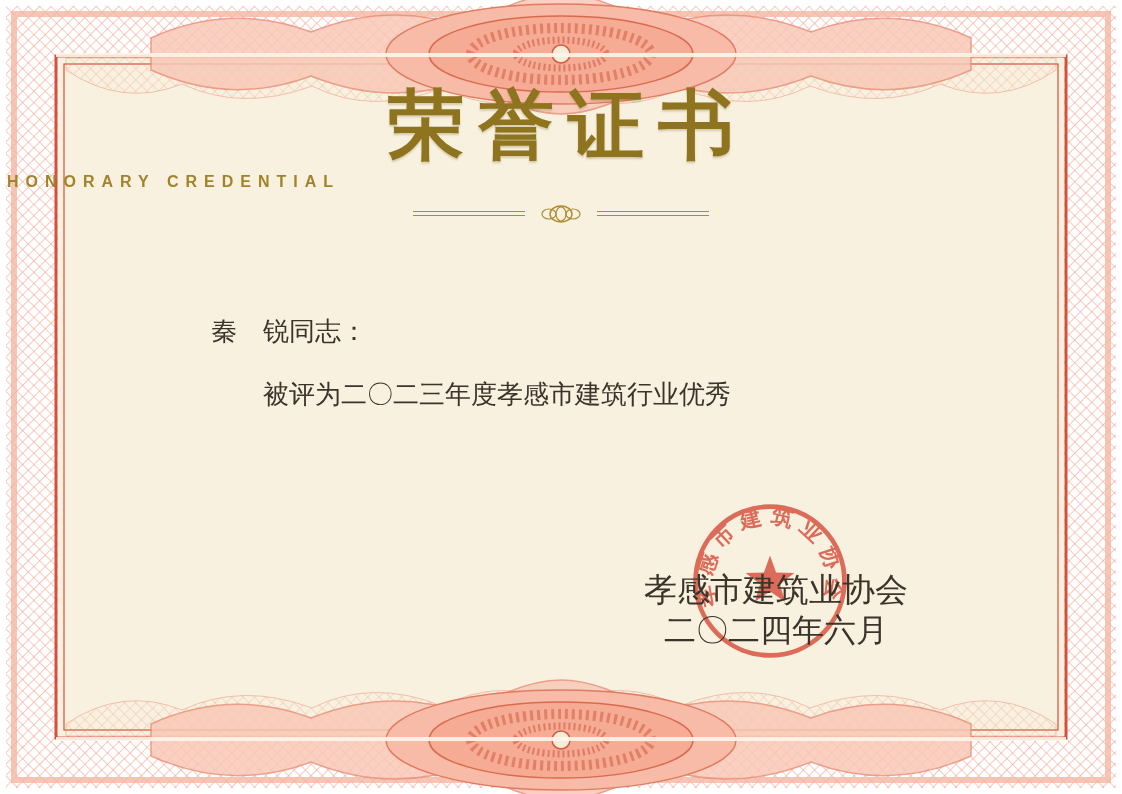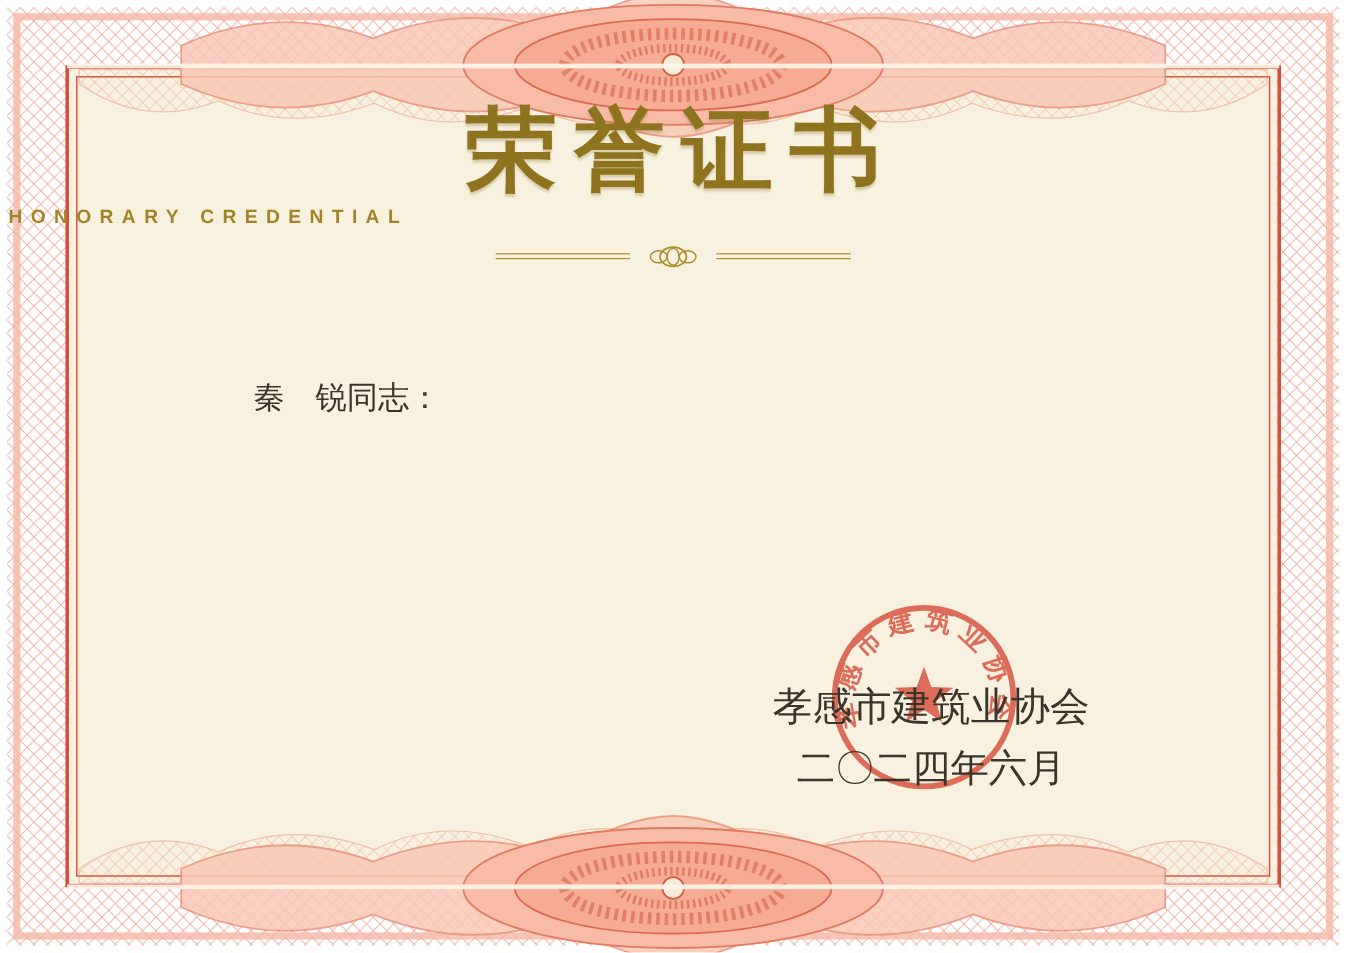--- a/index.html
+++ b/index.html
@@ -49,21 +49,21 @@
   }
   .bodytext{
     position:absolute;left:190px;top:300px;width:760px;
     font-size:26px;line-height:63px;color:var(--body-ink);margin-left:21px;
   }
   .indent{text-indent:2em;}
   .signature{
     position:absolute;left:600px;top:570px;width:352px;text-align:center;
     font-size:33px;color:var(--body-ink);line-height:40px;
   }
-  .signature .date{margin-top:10px;font-size:32px;}
+  .signature .date{font-size:32px;}
   .seal{
     position:absolute;left:690px;top:501px;width:160px;height:160px;z-index:2;
     opacity:.82;mix-blend-mode:multiply;
   }
 </style>
 </head>
 <body>
 
 <div class="stage">
 
@@ -127,20 +127,21 @@
         <ellipse cx="22" cy="11" rx="11" ry="8" fill="none" stroke="#ab8c2e" stroke-width="1.4"></ellipse>
         <ellipse cx="10" cy="11" rx="7" ry="5" fill="none" stroke="#ab8c2e" stroke-width="1.2"></ellipse>
         <ellipse cx="34" cy="11" rx="7" ry="5" fill="none" stroke="#ab8c2e" stroke-width="1.2"></ellipse>
         <ellipse cx="22" cy="11" rx="5" ry="7" fill="none" stroke="#ab8c2e" stroke-width="1.2"></ellipse>
       </svg>
       <span class="rule"></span>
     </div>
 
     <div class="bodytext">
       <div>秦　锐同志：</div>
+      <div class="indent">被评为二〇二三年度孝感市建筑行业优秀</div>
     </div>
 
     <div class="signature">
       <div>孝感市建筑业协会</div>
       <div class="date">二〇二四年六月</div>
     </div>
   </div>
 
 </div>
 

